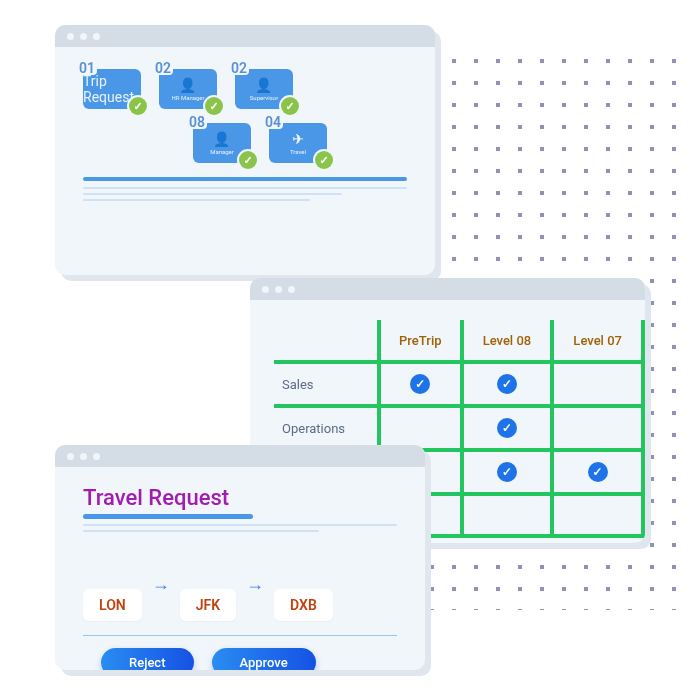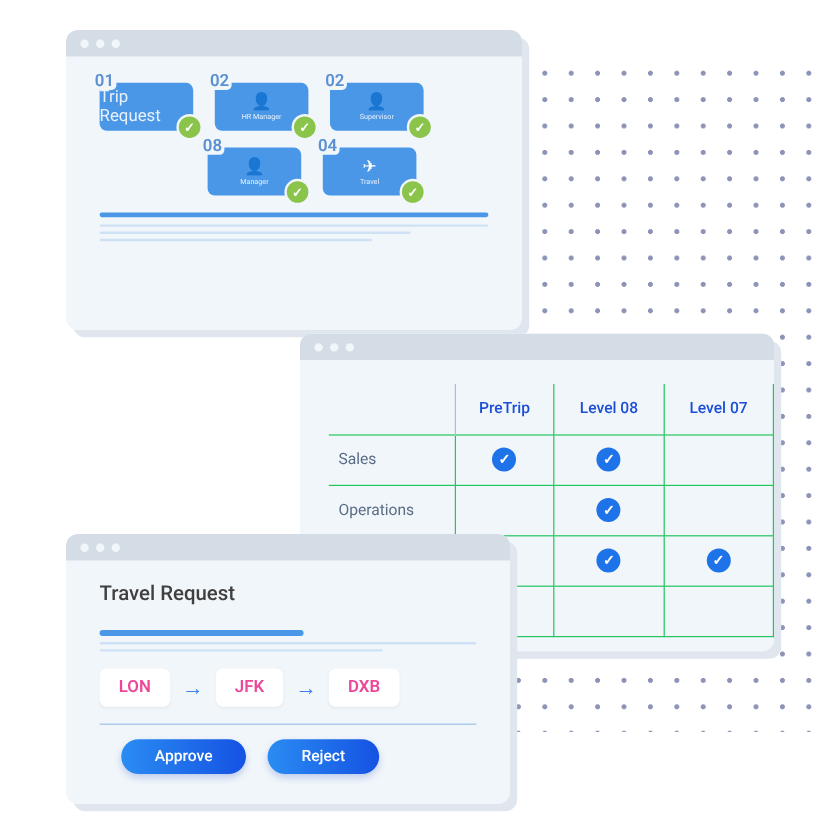--- a/index.html
+++ b/index.html
@@ -44,21 +44,21 @@
     width: 380px; height: 250px;
     z-index: 2;
   }
   .flow-body { padding: 22px 28px 14px; }
   .flow-row {
     display: flex; gap: 18px; margin-bottom: 14px;
   }
   .flow-row.second { justify-content: center; padding-left: 30px; }
   .step-card {
     position: relative;
-    width: 78px; height: 40px;
+    width: 58px; height: 40px;
     background: #4a97e8;
     border-radius: 6px;
     display: flex; flex-direction: column;
     align-items: center; justify-content: center;
     color: #fff;
   }
   .step-num {
     position: absolute;
     top: -8px; left: -6px;
     font-size: 14px; font-weight: 600;
@@ -96,58 +96,59 @@
   .matrix-body {
     padding: 20px 0 0 24px;
   }
   table.matrix {
     border-collapse: collapse;
     width: 100%;
     font-size: 13px;
     color: #5a6c85;
   }
   table.matrix th, table.matrix td {
-    border: 1px solid #22c55e;
+    border: 4px solid #22c55e;
     padding: 10px 8px;
     text-align: center;
     height: 42px;
   }
   table.matrix th:first-child, table.matrix td:first-child {
     border-left: none; text-align: left; padding-left: 8px; width: 105px;
   }
   table.matrix tr:first-child th { border-top: none; }
   table.matrix th:first-child { border: none; border-right:1px solid #9ec3e8; }
-  table.matrix th { font-weight: 500; color: #1d4ed8; }
+  table.matrix th { font-weight: 500; color: #a16207; }
   .tick {
     display: inline-flex; width: 20px; height: 20px; border-radius: 50%;
     background: #1e73e8; color: #fff; align-items: center; justify-content: center;
     font-size: 12px; font-weight: 700;
   }
 
   
   #win-req {
     top: 445px; left: 55px;
     width: 370px; height: 225px;
     z-index: 4;
   }
   .req-body { padding: 18px 28px 12px; color: #5a6c85; }
-  .req-title { font-size: 17px; font-weight: 500; color: #404040; margin-bottom: 20px; }
+  .req-title { font-size: 22px; font-weight: 500; color: #a21caf; margin-bottom: 4px; }
   .req-bar {
     height: 5px; width: 170px; background: #4a97e8; border-radius: 3px; margin-bottom: 5px;
   }
   .req-thin {
     height: 2px; background: #cfe2f5; border-radius: 2px; margin-bottom: 4px;
   }
   .route {
     display: flex; align-items: center; gap: 10px; margin: 14px 0 14px;
   }
   .city {
     background: #fff; padding: 8px 16px; border-radius: 6px;
-    font-size: 14px; font-weight: 600; color: #ec4899;
+    font-size: 14px; font-weight: 600; color: #c2410c;
     box-shadow: 0 1px 2px rgba(0,0,0,0.04);
+    margin-top: 43px;
   }
   .arrow { color: #3b82f0; font-size: 18px; font-weight: 700; }
   .divider { height: 1px; background: #9ec3e8; margin: 6px 0 12px; }
   .btn-row { display: flex; gap: 18px; padding-left: 18px; }
   .btn {
     padding: 7px 28px; border-radius: 20px; color: #fff;
     font-size: 13px; font-weight: 500;
     background: linear-gradient(90deg, #2a8cf2, #1552e3);
     box-shadow: 0 3px 6px rgba(30,80,200,0.25);
     cursor: pointer;
@@ -267,17 +268,17 @@
       <div class="city">LON</div>
       <div class="arrow">→</div>
       <div class="city">JFK</div>
       <div class="arrow">→</div>
       <div class="city">DXB</div>
     </div>
 
     <div class="divider"></div>
 
     <div class="btn-row">
+      <div class="btn">Reject</div>
       <div class="btn">Approve</div>
-      <div class="btn">Reject</div>
     </div>
   </div>
 </div>
 
 </body></html>

